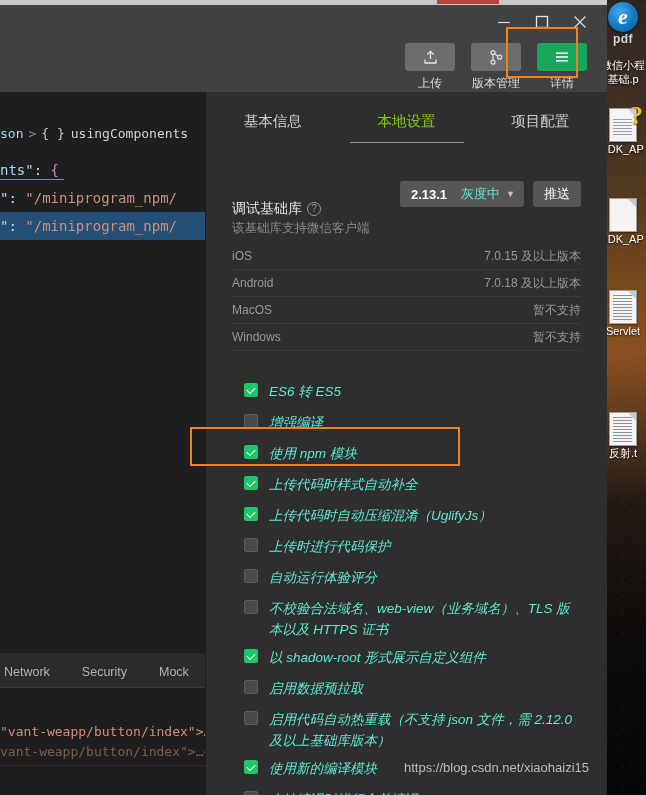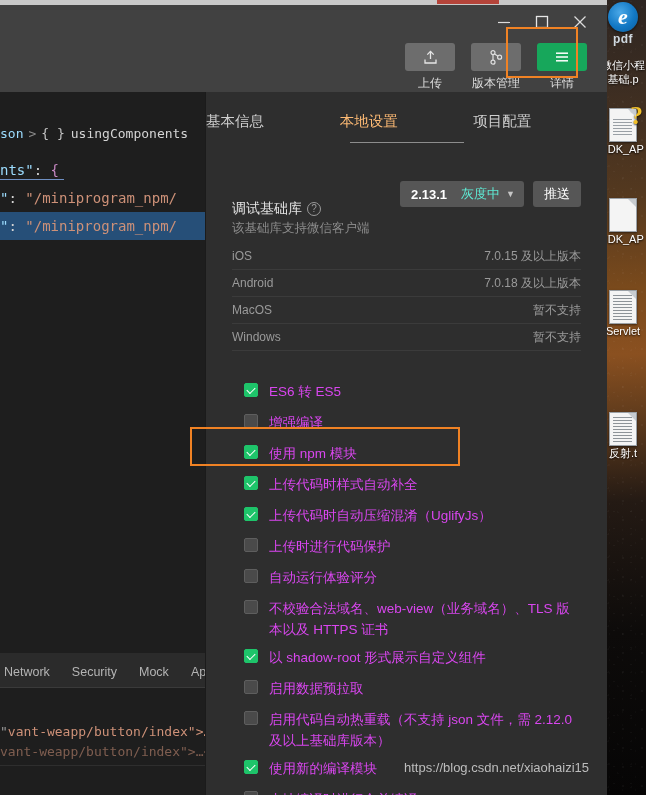--- a/index.html
+++ b/index.html
@@ -144,21 +144,21 @@
     position: absolute; left: 0; bottom: 4px; width: 64px; height: 1px; background: #6e8fc2;
   }
 
   
   .devtools {
     position: absolute; left: 0; top: 653px; width: 205px; height: 142px;
     background: #2b2b2b;
   }
   .dt-tabs {
     position: absolute; left: 0; top: 7px; height: 24px;
-    display: flex; align-items: center; gap: 22px; padding-left: 4px;
+    display: flex; align-items: center; gap: 32px; padding-left: 4px;
     color: #b4b4b4; font-size: 12.5px; white-space: nowrap;
   }
   .dt-body {
     position: absolute; left: 0; top: 34px; width: 205px; height: 108px;
     background: #1e1e1e; border-top: 1px solid #3a3a3a;
   }
   .dt-code {
     position: absolute; left: 0; top: 36px; font-size: 13px;
     font-family: "DejaVu Sans Mono", monospace; color: #ce9178; white-space: nowrap;
   }
@@ -172,24 +172,24 @@
 
   
   .panel {
     position: absolute; left: 205px; top: 92px; width: 402px; height: 703px;
     background: #2e2e2e; border-left: 1px solid #1b1b1b;
   }
   .panel-tabs {
     position: relative; height: 58px; display: flex; align-items: center;
   }
   .ptab {
-    flex: 1; color: #cfcfcf; font-size: 14.5px;
+    flex: 1; text-align: center; color: #cfcfcf; font-size: 14.5px;
     position: relative; height: 58px; line-height: 58px;
   }
-  .ptab.active { color: #fdba74; }
+  .ptab.active { color: #84cc16; }
   .ptab.active::after {
     content: ""; position: absolute; left: 50%; transform: translateX(-50%);
     bottom: 7px; width: 114px; height: 1px; background: #8d8d8d;
   }
 
   .panel-body { position: relative; padding: 0 26px; }
 
   .lib-row {
     display: flex; align-items: center; margin-top: 31px; height: 26px;
   }
@@ -230,21 +230,21 @@
     width: 14px; height: 14px; border-radius: 2px; flex: 0 0 14px; margin-top: 2px;
     background: #4a4a4a; border: 1px solid #5e5e5e;
     display: flex; align-items: center; justify-content: center;
   }
   .box.on { background: #1ec46a; border-color: #1ec46a; }
   .box.on::after {
     content: ""; width: 7px; height: 4px; margin-top: -2px;
     border-left: 1.6px solid #fff; border-bottom: 1.6px solid #fff;
     transform: rotate(-45deg);
   }
-  .opt-lbl { color: #d946ef; font-size: 13.5px; line-height: 21px; max-width: 306px; }
+  .opt-lbl { color: #5eead4; font-size: 13.5px; line-height: 21px; max-width: 306px; font-style: italic; }
 
   
   .hl {
     position: absolute; border: 2.5px solid #f08224; pointer-events: none;
   }
   #hl-npm { left: 190px; top: 427px; width: 270px; height: 39px; }
   #hl-detail { left: 506px; top: 27px; width: 72px; height: 51px; }
 
   .watermark {
     position: absolute; left: 404px; top: 760px;

